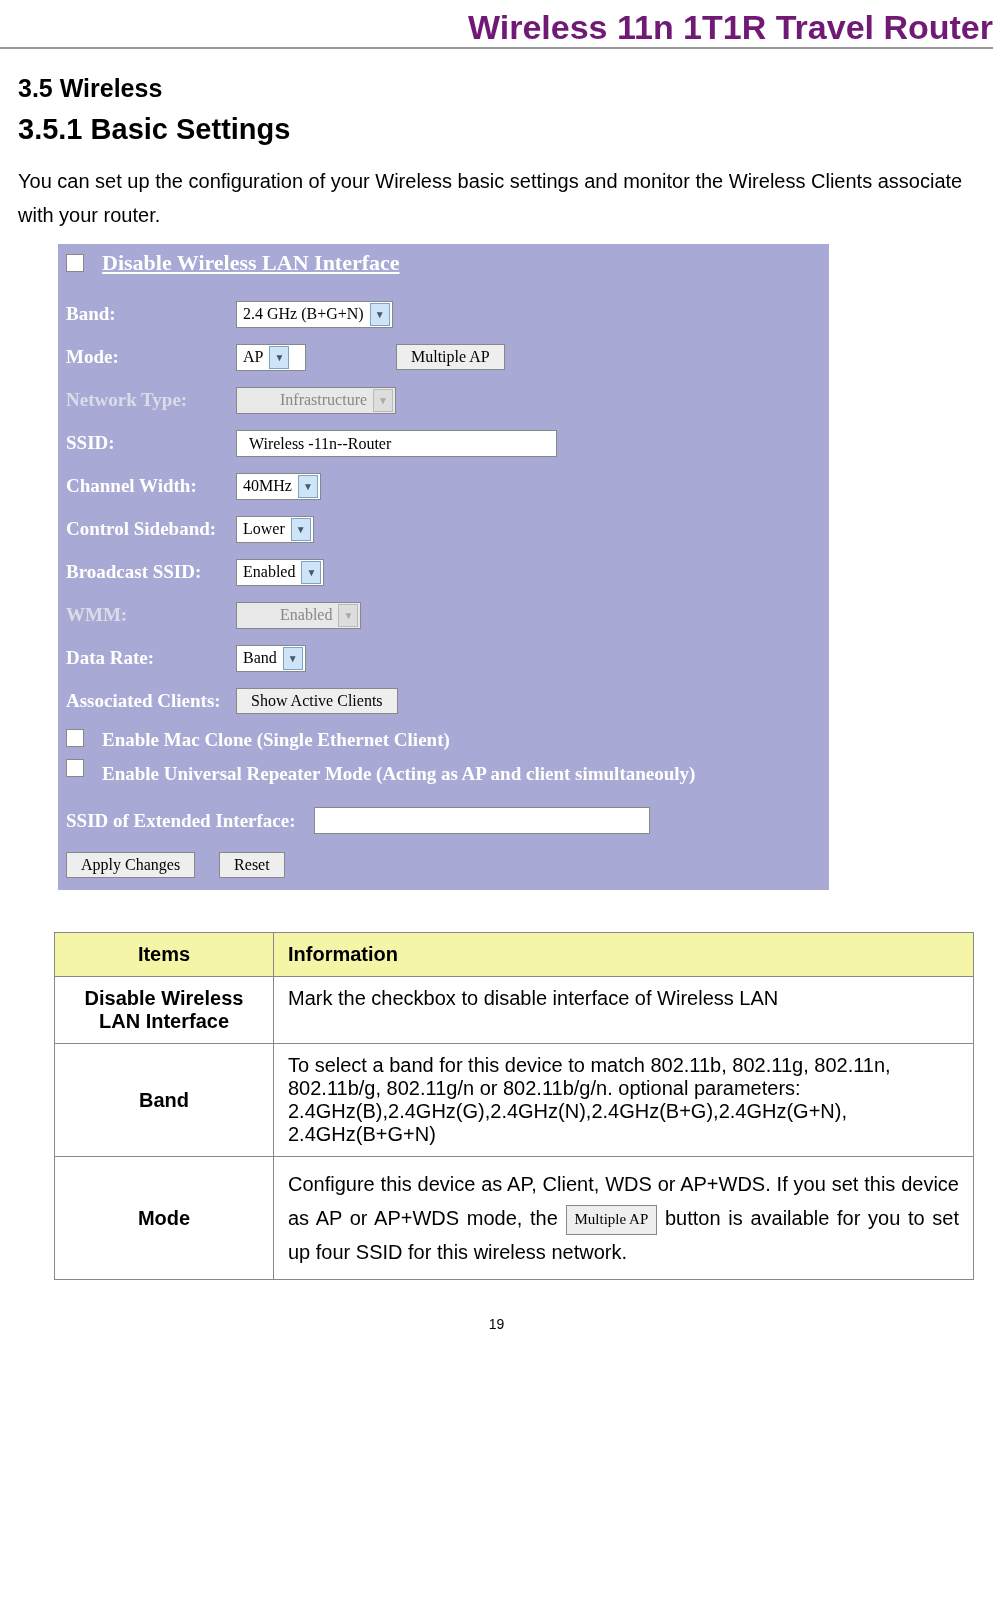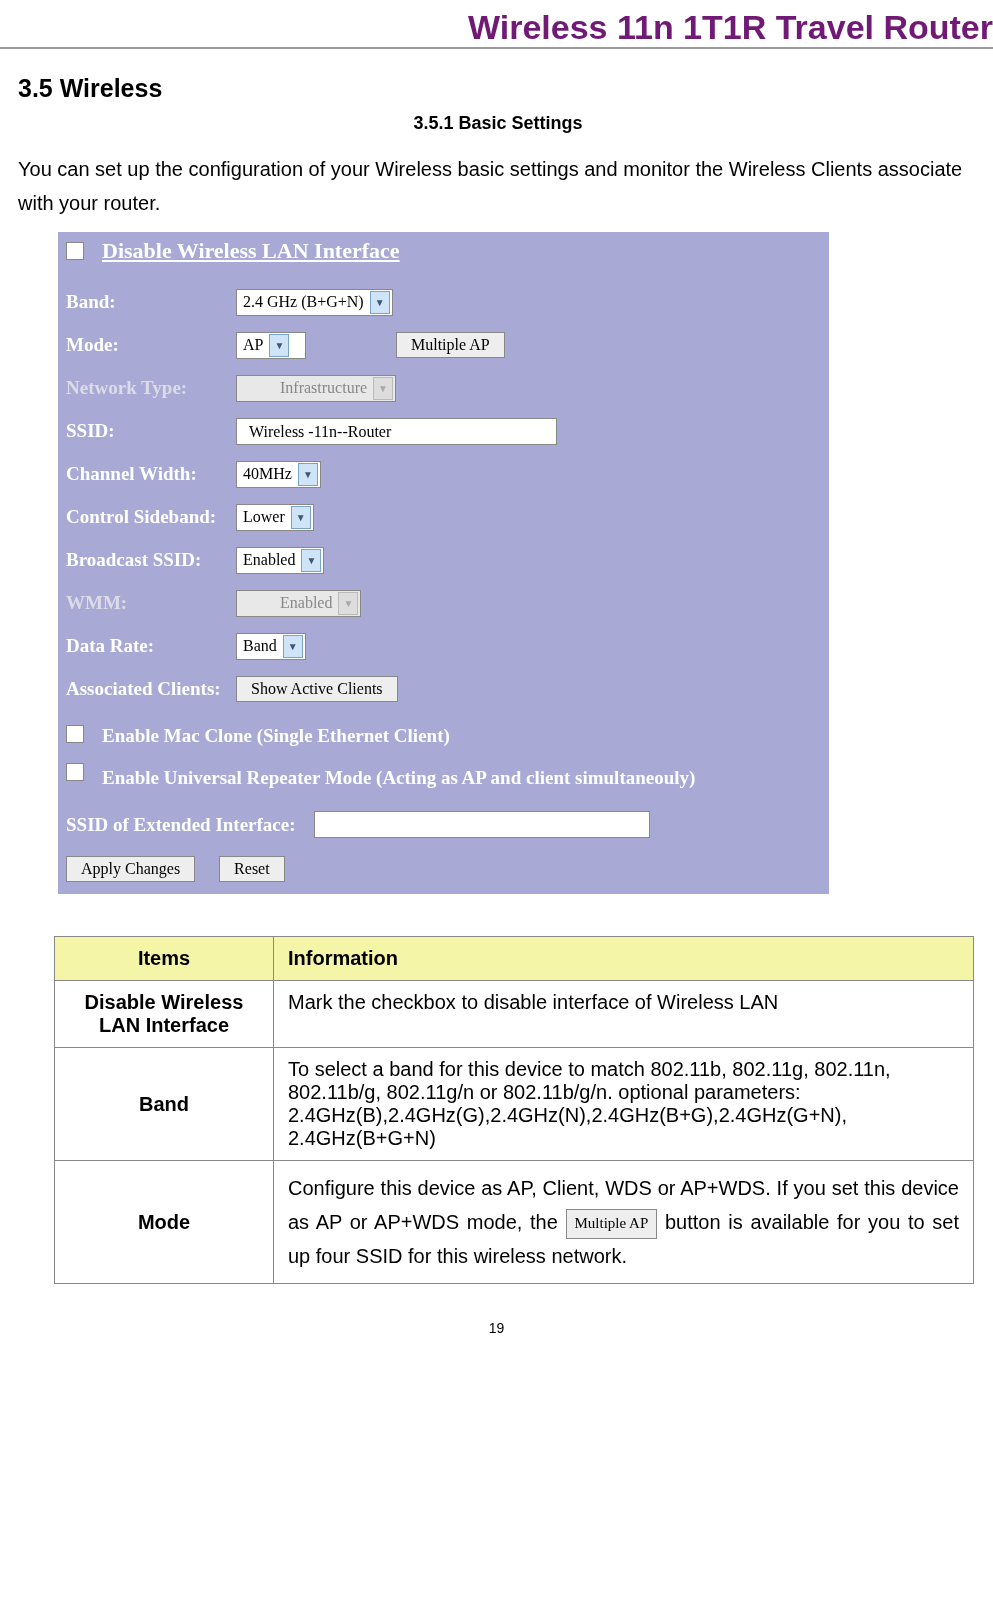--- a/index.html
+++ b/index.html
@@ -14,21 +14,21 @@
       color: #701a75;
       font-size: 34px;
       font-weight: bold;
       text-align: right;
       padding: 8px 0 0 0;
       border-bottom: 2px solid #999;
       margin: 0 0 25px 0;
     }
     .content { padding: 0 15px 0 18px; }
     h1 { font-size: 25px; font-weight: bold; margin: 0 0 10px 0; }
-    h2 { font-size: 18px; font-weight: bold; margin: 0 0 18px 0; text-align: center; }
+    h2 { font-size: 29px; font-weight: bold; margin: 0 0 18px 0; }
     .intro-text { font-size: 20px; line-height: 1.7; margin-bottom: 12px; }
 
     
     .router-panel {
       margin-left: 40px;
       width: 755px;
       background: #a9a9d5;
       font-family: Georgia, "Times New Roman", serif;
       color: #fff;
       padding: 6px 8px 12px 8px;
@@ -103,21 +103,21 @@
       color: #000;
       border: 1px solid #888;
       font-size: 16px;
       padding: 3px 14px;
       font-family: "Times New Roman", serif;
     }
     .cb-row {
       display: flex;
       align-items: flex-start;
       gap: 18px;
-      margin: 16px 0 3px 0;
+      margin: 8px 0 3px 0;
       font-weight: bold;
     }
     .repeater-wrap { margin-bottom: 18px; line-height: 1.6; }
     .repeater-line { font-weight: bold; }
     .ssid-ext-row {
       display: flex;
       align-items: center;
       gap: 18px;
       font-weight: bold;
       margin: 8px 0 18px 0;

